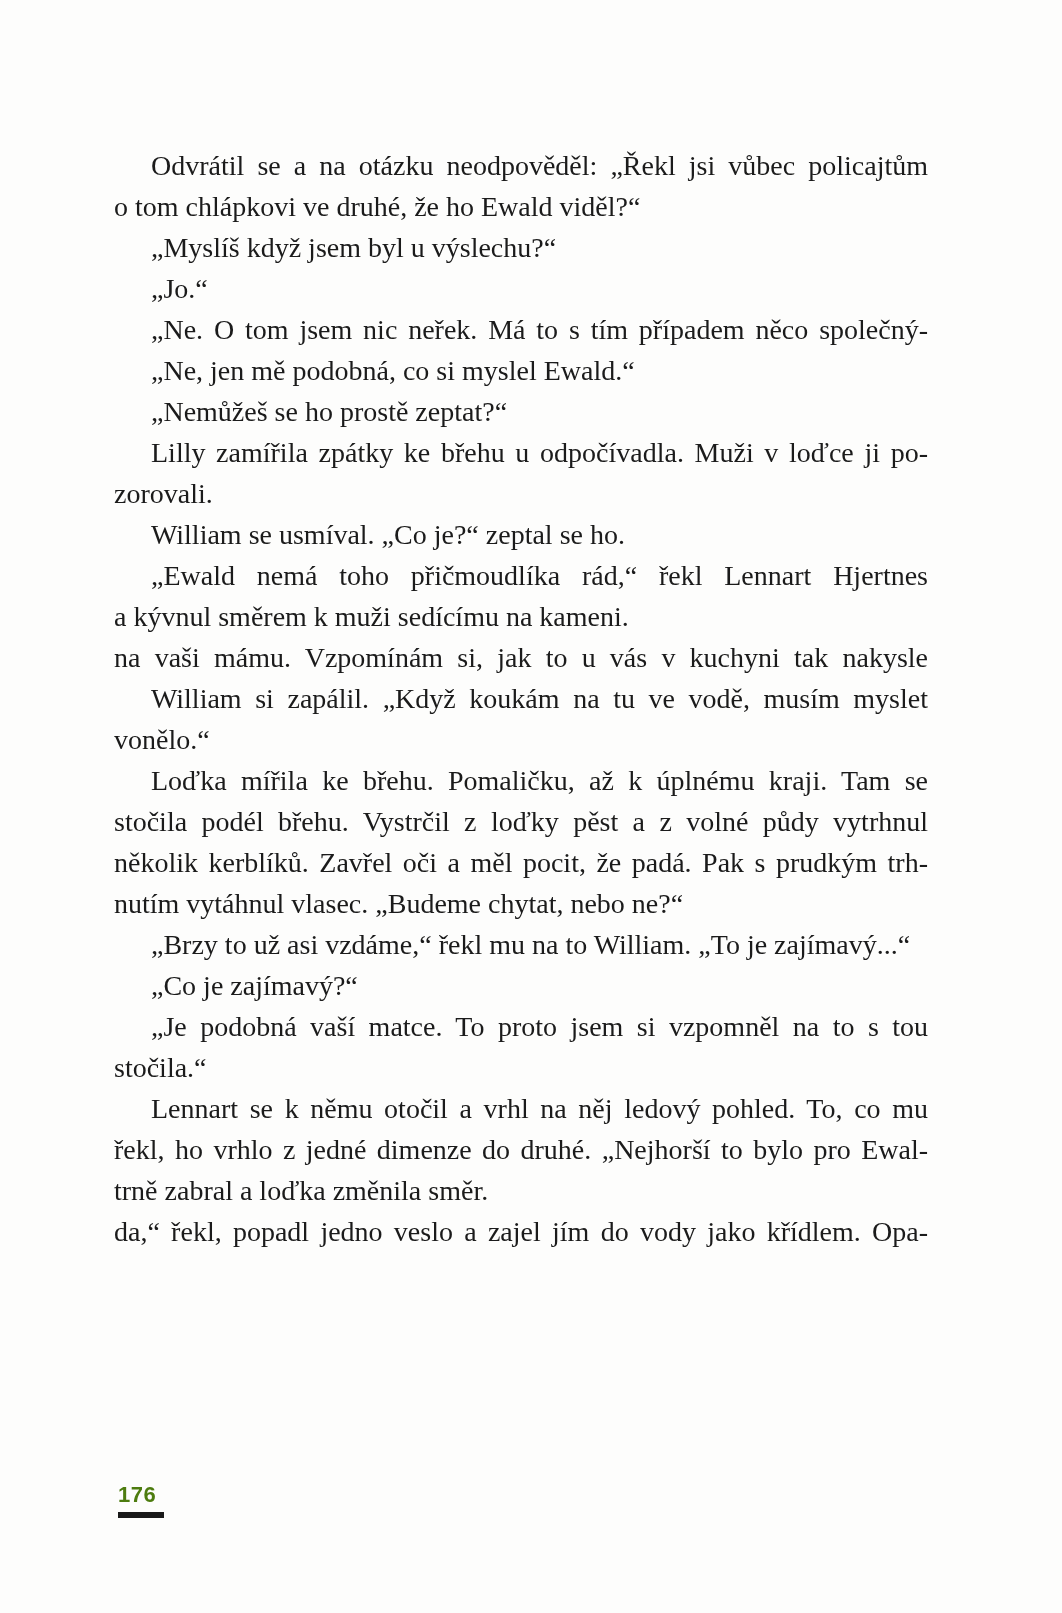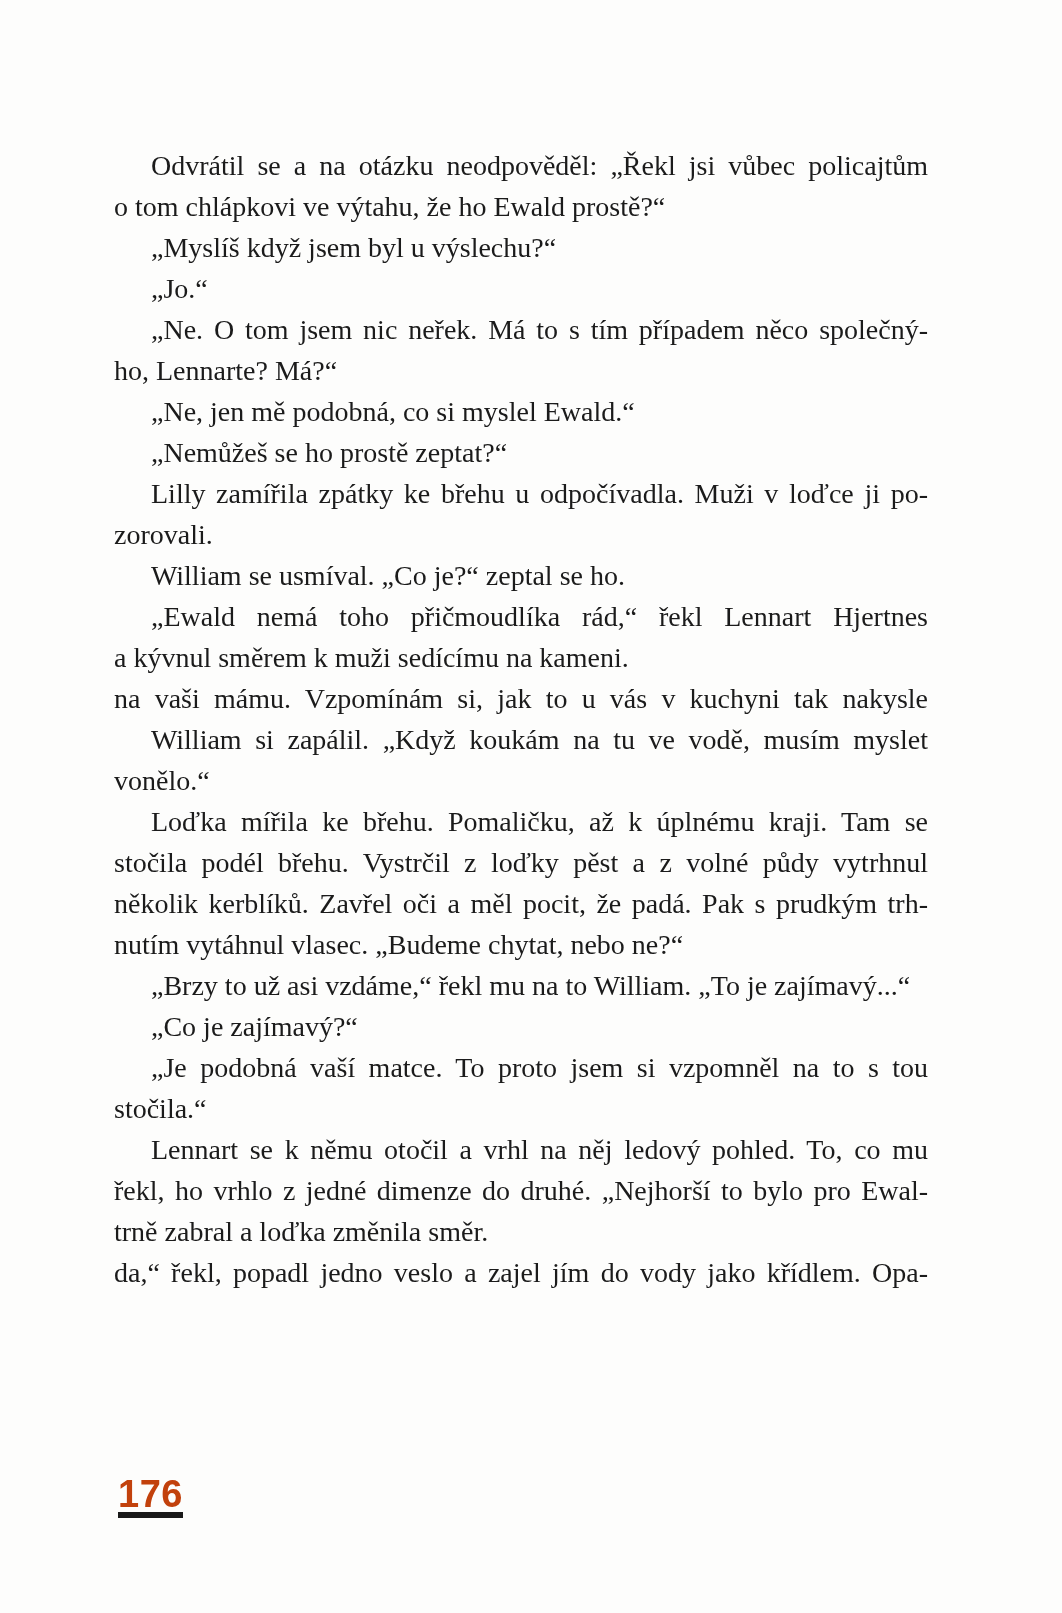--- a/index.html
+++ b/index.html
@@ -35,43 +35,42 @@
   }
   .line.indent {
     text-indent: 37px;
   }
   .page-number {
     position: absolute;
     left: 118px;
     top: 1480px;
     font-family: "Liberation Sans", "DejaVu Sans", sans-serif;
     font-weight: 700;
-    font-size: 38px;
+    font-size: 22px;
     line-height: 29px;
-    color: #c2410c;
+    color: #4d7c0f;
   }
   .page-number .num {
     display: inline-block;
     min-width: 46px;
     padding-bottom: 3px;
     border-bottom: 6px solid #191919;
     letter-spacing: 0.5px;
   }
 </style>
 </head>
 <body>
 
 <div class="page">
   <div class="text-block" id="text-block">
       <div class="line indent just">Odvrátil se a na otázku neodpověděl: „Řekl jsi vůbec policajtům</div>
-      <div class="line">o tom chlápkovi ve výtahu, že ho Ewald prostě?“</div>
+      <div class="line">o tom chlápkovi ve druhé, že ho Ewald viděl?“</div>
       <div class="line indent">„Myslíš když jsem byl u výslechu?“</div>
       <div class="line indent">„Jo.“</div>
       <div class="line indent just">„Ne. O tom jsem nic neřek. Má to s tím případem něco společný-</div>
-      <div class="line">ho, Lennarte? Má?“</div>
       <div class="line indent">„Ne, jen mě podobná, co si myslel Ewald.“</div>
       <div class="line indent">„Nemůžeš se ho prostě zeptat?“</div>
       <div class="line indent just">Lilly zamířila zpátky ke břehu u odpočívadla. Muži v loďce ji po-</div>
       <div class="line">zorovali.</div>
       <div class="line indent">William se usmíval. „Co je?“ zeptal se ho.</div>
       <div class="line indent just">„Ewald nemá toho přičmoudlíka rád,“ řekl Lennart Hjertnes</div>
       <div class="line">a kývnul směrem k muži sedícímu na kameni.</div>
       <div class="line just">na vaši mámu. Vzpomínám si, jak to u vás v kuchyni tak nakysle</div>
       <div class="line indent just">William si zapálil. „Když koukám na tu ve vodě, musím myslet</div>
       <div class="line">vonělo.“</div>

